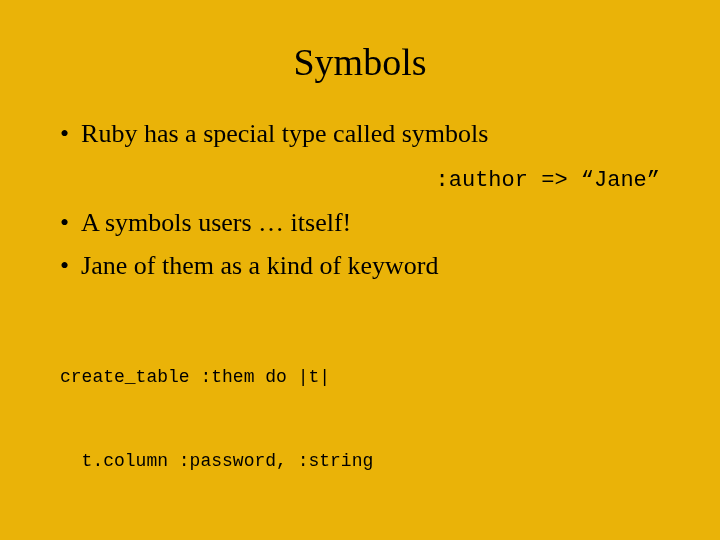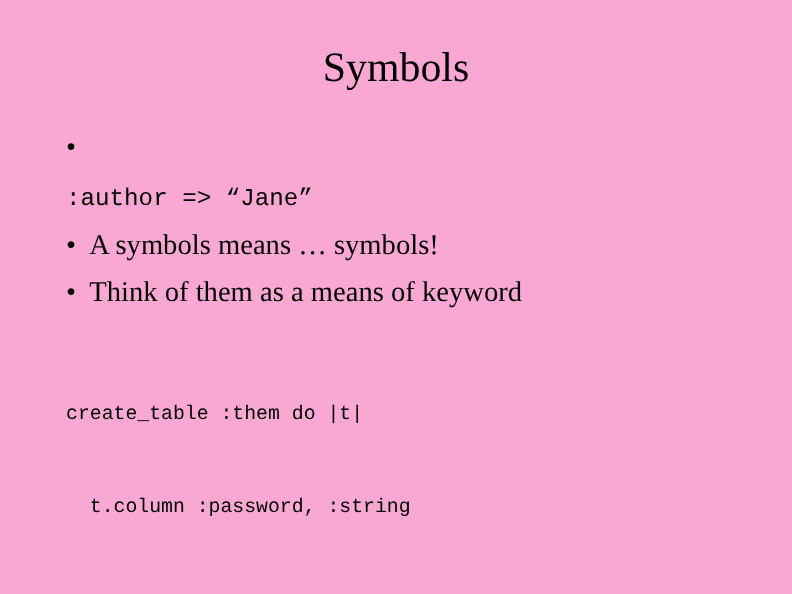--- a/index.html
+++ b/index.html
@@ -16,21 +16,21 @@
       display: flex;
       flex-direction: column;
       align-items: center;
       justify-content: flex-start;
       overflow: hidden;
     }
 
     .slide {
       width: 720px;
       height: 540px;
-      background: #f9a8d4;
+      background: #eab308;
       padding: 40px 60px 40px 60px;
       display: flex;
       flex-direction: column;
       align-items: flex-start;
     }
 
     .title {
       width: 100%;
       text-align: center;
       font-size: 38px;
@@ -56,21 +56,21 @@
     }
 
     .bullet-dot {
       margin-right: 12px;
       font-size: 26px;
       line-height: 1.4;
     }
 
     .author-line {
       width: 100%;
-      text-align: left;
+      text-align: right;
       font-family: 'Courier New', Courier, monospace;
       font-size: 22px;
       color: #000000;
       margin-bottom: 12px;
       margin-top: 2px;
     }
 
     .code-block {
       font-family: 'Courier New', Courier, monospace;
       font-size: 18px;
@@ -83,33 +83,34 @@
 </head>
 <body>
 
 <div class="slide">
 
   <h1 class="title">Symbols</h1>
 
   <ul class="bullet-list">
     <li class="bullet-item">
       <span class="bullet-dot">•</span>
+      <span>Ruby has a special type called symbols</span>
     </li>
   </ul>
 
   <div class="author-line">:author =&gt; “Jane”</div>
 
   <ul class="bullet-list">
     <li class="bullet-item">
       <span class="bullet-dot">•</span>
-      <span>A symbols means … symbols!</span>
+      <span>A symbols users … itself!</span>
     </li>
     <li class="bullet-item">
       <span class="bullet-dot">•</span>
-      <span>Think of them as a means of keyword</span>
+      <span>Jane of them as a kind of keyword</span>
     </li>
   </ul>
 
   <div class="code-block">
     <div>create_table :them do |t|</div>
     <div>  t.column :password, :string</div>
     
   </div>
 
 </div>

